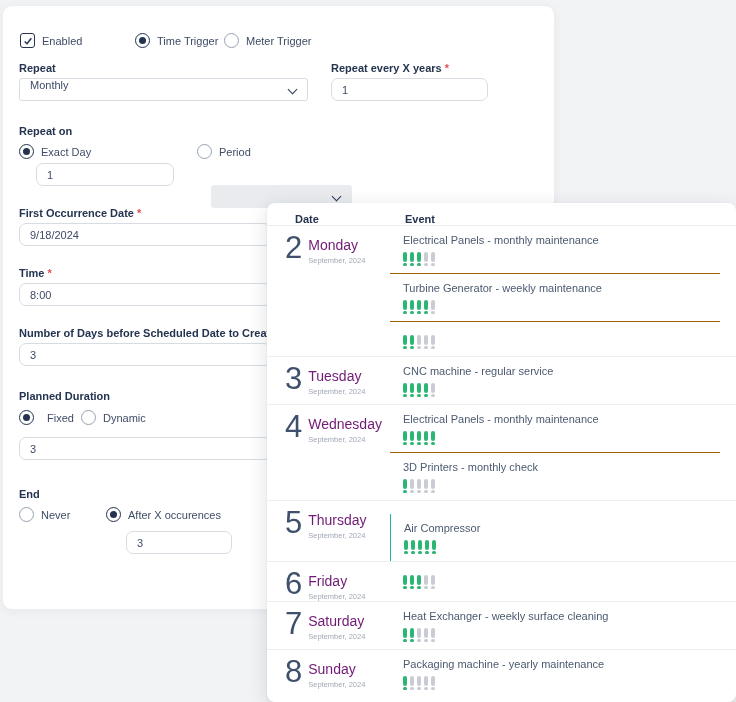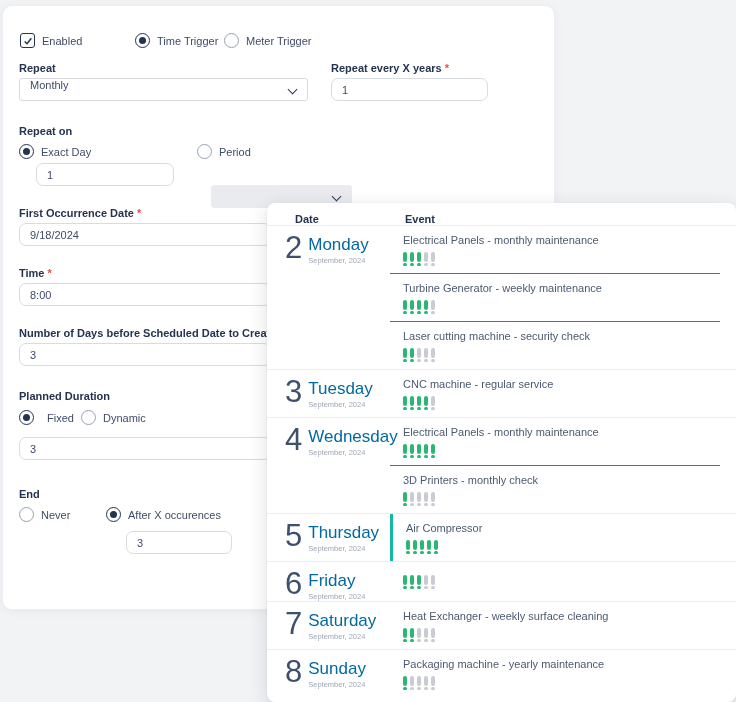--- a/index.html
+++ b/index.html
@@ -72,25 +72,25 @@
   .cal-header { display: flex; height: 23px; align-items: flex-end; 
     border-bottom: 1px solid #ebedef; }
   .h-date { width: 123px; padding-left: 28px; font-size: 11px; font-weight: 700; color: #24334f; }
   .h-event { padding-left: 15px; font-size: 11px; font-weight: 700; color: #24334f; }
 
   .day-row { display: flex; }
   .day-row + .day-row { border-top: 1px solid #ebedef; }
   .date-cell { width: 123px; flex: none; padding: 8px 0 0 18px; display: flex; align-items: flex-start; }
   .day-num { font-size: 31px; font-weight: 300; line-height: 28px; color: #3e506b; }
   .day-text { display: flex; flex-direction: column; margin-left: 6px; margin-top: 2px; }
-  .day-name { font-size: 17px; color: #0369a1; line-height: 18px; }
+  .day-name { font-size: 14px; color: #701a75; line-height: 18px; }
   .day-sub { font-size: 7.5px; color: #a0a8b5; margin-top: 2px; }
 
   .events-col { flex: 1; padding-right: 16px; }
-  .events-col.divider { border-left: 3px solid #14b8a6; }
+  .events-col.divider { border-left: 1px solid #14b8a6; margin-top: 13px; }
   .event-item { padding: 8px 0 7px 13px; cursor: pointer; }
   .event-item + .event-item { border-top: 1px solid #a16207; }
   .event-title { font-size: 11px; color: #4b5a70; line-height: 13px; }
   .bars { display: flex; gap: 3px; margin-top: 5px; }
   .bar-glyph { display: flex; flex-direction: column; align-items: center; gap: 1px; }
   .bar-glyph .bar { width: 4px; height: 10px; border-radius: 2px; }
   .bar-glyph .dot { width: 4px; height: 3px; border-radius: 1.5px; }
   .bar-glyph.on .bar, .bar-glyph.on .dot { background: #2cb673; }
   .bar-glyph.off .bar, .bar-glyph.off .dot { background: #c9ccd2; }
 </style>
@@ -278,21 +278,20 @@
                 <span class="bar"></span>
                 <span class="dot"></span>
               </div>
               <div class="bar-glyph off">
                 <span class="bar"></span>
                 <span class="dot"></span>
               </div>
             </div>
           </div>
           <div class="event-item">
-            <div class="event-title">Laser cutting machine - security check</div>
             <div class="bars">
               <div class="bar-glyph on">
                 <span class="bar"></span>
                 <span class="dot"></span>
               </div>
               <div class="bar-glyph on">
                 <span class="bar"></span>
                 <span class="dot"></span>
               </div>
               <div class="bar-glyph off">

